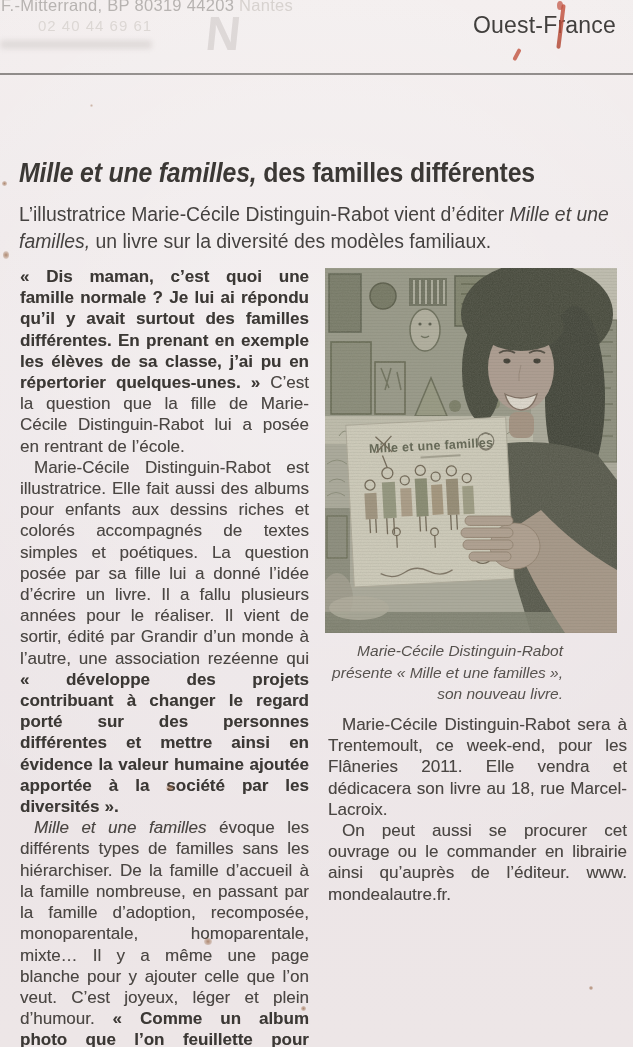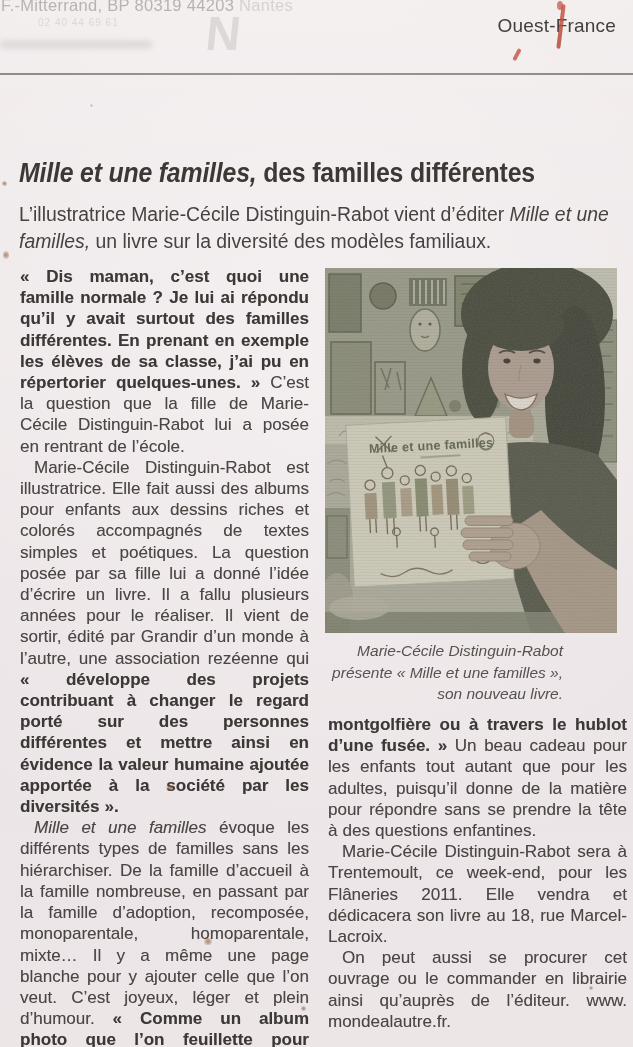--- a/index.html
+++ b/index.html
@@ -14,34 +14,34 @@
       radial-gradient(130% 80% at 50% 35%, rgba(255,255,255,0.30), rgba(255,255,255,0) 65%),
       linear-gradient(180deg,#f3eeee 0%,#efe9ea 22%,#ece5e7 60%,#ede6e7 100%);
   }
   
   .mast-address{
     position:absolute;left:1px;top:-4px;font-size:16.5px;letter-spacing:0.3px;
     color:#b7b3b1;white-space:nowrap;
   }
   .mast-address .xfade{color:#d7d2cf;}
   .mast-phone{
-    position:absolute;left:38px;top:17px;font-size:10px;color:#dcd7d4;letter-spacing:1px;
+    position:absolute;left:38px;top:17px;font-size:15px;color:#dcd7d4;letter-spacing:1px;
   }
   .mast-ghostbar{
     position:absolute;left:0;top:40px;width:152px;height:9px;
     background:rgba(208,202,199,0.5);filter:blur(2.5px);border-radius:4px;
   }
   .ghost-n{
     position:absolute;left:206px;top:6px;font-size:48px;font-weight:700;
     color:#a89f9d;opacity:0.28;transform:skewX(-6deg);
   }
   
   .header-right{
     position:absolute;right:17px;top:13px;text-align:left;
-    font-size:19px;line-height:25px;color:#413f3d;letter-spacing:0.2px;
+    font-size:23px;line-height:25px;color:#413f3d;letter-spacing:0.2px;
   }
   
   .pen-mark-1{
     position:absolute;left:559px;top:4px;width:4px;height:45px;border-radius:3px;
     background:linear-gradient(#c65340,#b04531);transform:rotate(7deg);opacity:0.82;
   }
   .pen-mark-1b{
     position:absolute;left:557px;top:1px;width:6px;height:9px;border-radius:50%;
     background:#c05140;opacity:0.7;
   }
@@ -247,21 +247,20 @@
       </g>
 
       <rect width="292" height="365" fill="#6e7355" opacity="0.07"></rect>
       <rect width="292" height="365" filter="url(#grain)" opacity="0.45"></rect>
     </svg>
   </figure>
 
   <p class="caption">Marie-Cécile Distinguin-Rabot présente « Mille et une familles », son nouveau livre.</p>
 
   <div class="col col-right">
-    <p class="para"><span class="run-b">montgolfière ou à travers le hublot d’une fusée. » </span><span>Un beau cadeau pour les enfants tout autant que pour les adultes, puisqu’il donne de la matière pour répondre sans se prendre la tête à des questions enfantines.</span></p>
     <p class="para indent"><span>Marie-Cécile Distinguin-Rabot sera à Trentemoult, ce week-end, pour les Flâneries 2011. Elle vendra et dédicacera son livre au 18, rue Marcel-Lacroix.</span></p>
     <p class="para indent"><span>On peut aussi se procurer cet ouvrage ou le commander en librairie ainsi qu’auprès de l’éditeur. www. mondealautre.fr.</span></p>
   </div>
 
   <div class="speck s1"></div>
   <div class="speck s2"></div>
   <div class="speck s3"></div>
   <div class="speck s4"></div>
   <div class="speck s5"></div>
   <div class="speck s6"></div>

